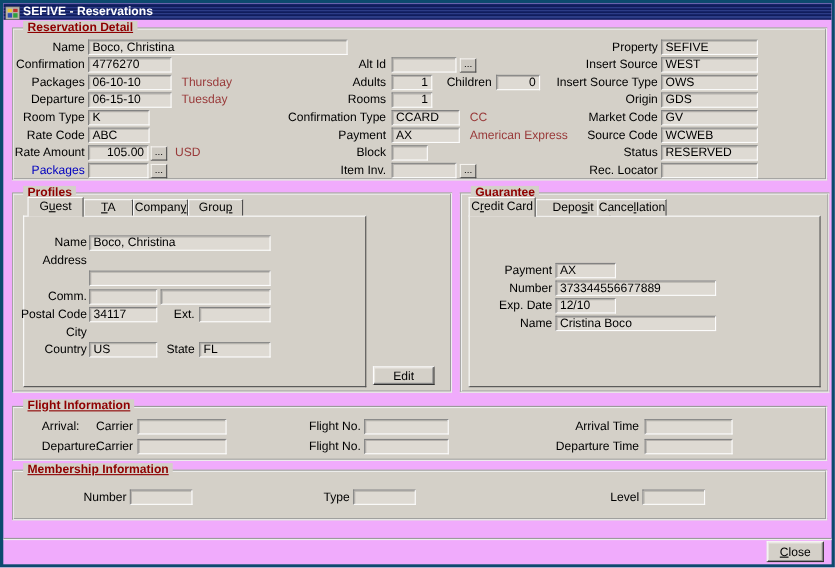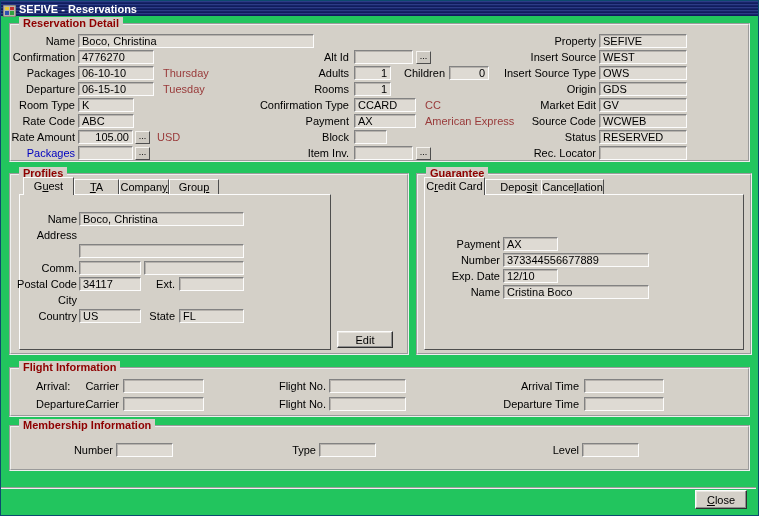--- a/index.html
+++ b/index.html
@@ -1,41 +1,41 @@
 <!DOCTYPE html>
 <html><head>
 <meta charset="utf-8">
 <style>
   * { box-sizing: border-box; margin: 0; padding: 0; }
   html,body { background:#ffffff; }
   body { font-family: "Liberation Sans", "DejaVu Sans", sans-serif; }
   .window {
     position: relative;
     width: 759px; height: 516px;
-    border: 1px solid #0c4a6e;
-    background: #22c55e;
+    border: 3px solid #0c4a6e;
+    background: #f0abfc;
     overflow: hidden;
   }
   .titlebar {
     position: absolute; left:0; top:0; width:100%; height:15px;
     background: repeating-linear-gradient(180deg, #2c3c86 0px, #2c3c86 1px, #17246a 1px, #17246a 2px, #101d5c 2px, #101d5c 3px);
     display: flex; align-items: center; gap:3px; padding-left:2px;
   }
   .titlebar .title-text { color:#ffffff; font-size:11px; font-weight:bold; line-height:14px; white-space:nowrap; }
   .app-icon { width:13px; height:12px; display:inline-block; }
 
   .grp {
     position: absolute;
     border: 2px groove #efefef;
     background: #d4d0c8;
   }
   .grp-title {
     position: absolute; top:-8px; left:8px;
     background:#d4d0c8; padding:0 4px;
-    color:#8e0000; font-weight:bold; font-size:11px; line-height:13px; white-space:nowrap;
+    color:#8e0000; font-weight:bold; font-size:11px; line-height:13px; white-space:nowrap;text-decoration:underline;
   }
   .lbl {
     position:absolute; height:14px; font-size:11px; line-height:14px;
     color:#000; text-align:right; white-space:nowrap;
   }
   .lbl-left { text-align:left; }
   .lbl.link { color:#0000bf; }
   .fld {
     position:absolute; height:14px;
     background:#dedad3;
@@ -160,21 +160,21 @@
 
   <div class="lbl" style="left:495px;top:49px;width:100px">Insert Source</div>
   <div class="fld" style="left:598px;top:49px;width:88px">WEST</div>
 
   <div class="lbl" style="left:495px;top:65px;width:100px">Insert Source Type</div>
   <div class="fld" style="left:598px;top:65px;width:88px">OWS</div>
 
   <div class="lbl" style="left:495px;top:81px;width:100px">Origin</div>
   <div class="fld" style="left:598px;top:81px;width:88px">GDS</div>
 
-  <div class="lbl" style="left:495px;top:97px;width:100px">Market Edit</div>
+  <div class="lbl" style="left:495px;top:97px;width:100px">Market Code</div>
   <div class="fld" style="left:598px;top:97px;width:88px">GV</div>
 
   <div class="lbl" style="left:495px;top:113px;width:100px">Source Code</div>
   <div class="fld" style="left:598px;top:113px;width:88px">WCWEB</div>
 
   <div class="lbl" style="left:495px;top:129px;width:100px">Status</div>
   <div class="fld" style="left:598px;top:129px;width:88px">RESERVED</div>
 
   <div class="lbl" style="left:495px;top:145px;width:100px">Rec. Locator</div>
   <div class="fld" style="left:598px;top:145px;width:88px"></div>

